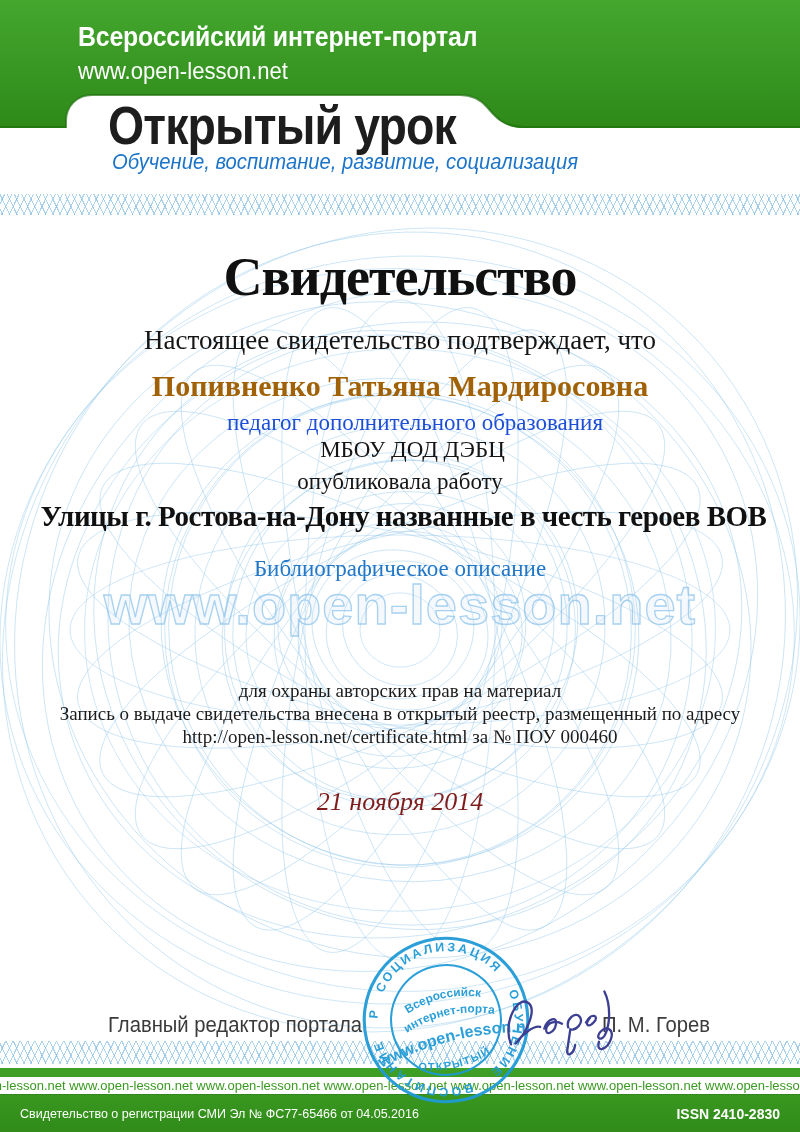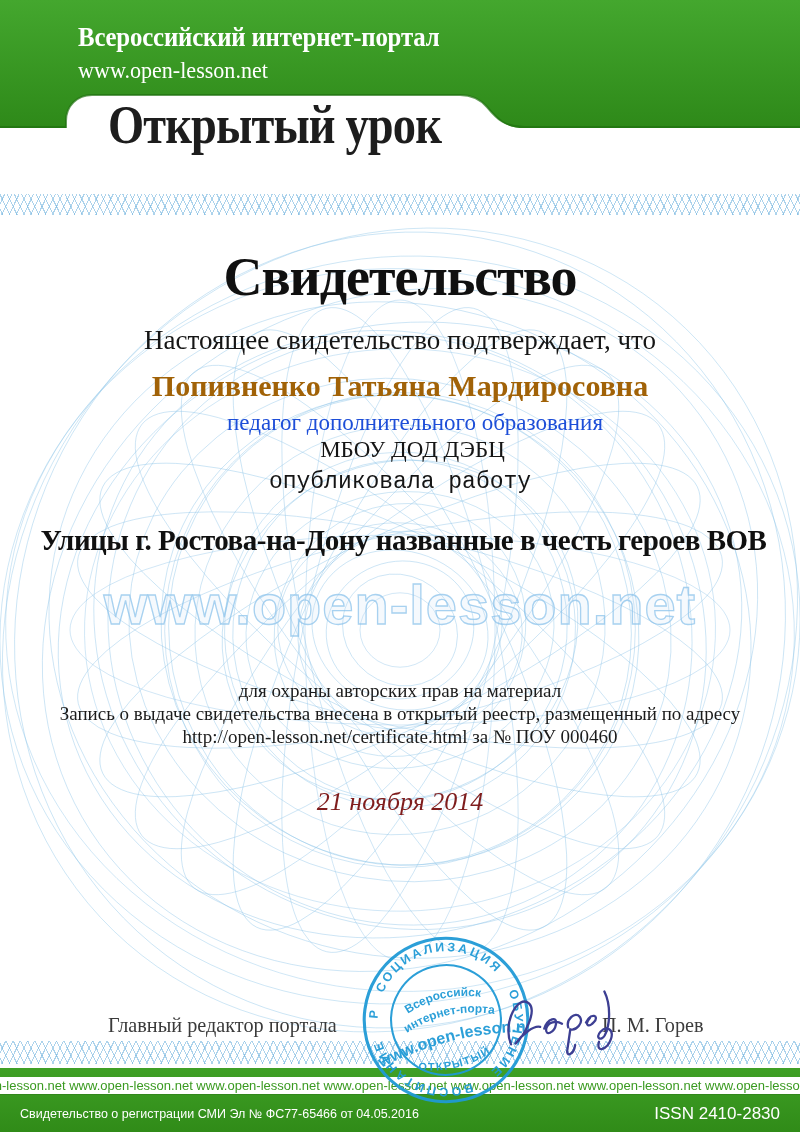--- a/index.html
+++ b/index.html
@@ -1,20 +1,20 @@
 <!DOCTYPE html>
 <html><head>
 <meta charset="utf-8">
 <style>
   html,body{margin:0;padding:0;background:#888;}
   .page{position:relative;width:800px;height:1132px;background:#ffffff;overflow:hidden;
         font-family:"Liberation Serif",serif;margin:0 auto;}
   .abs{position:absolute;}
   .ctr{left:0;right:0;text-align:center;}
-  .sans{font-family:Liberation Serif, serif;text-align:right;}
+  .sans{font-family:Liberation Sans, sans-serif;text-align:right;}
   .cond{transform:scaleX(.92);transform-origin:left center;display:inline-block;}
 
   
   .header-svg{position:absolute;left:0;top:0;z-index:3;}
   .portal-label{left:78px;top:22px;color:#fff;font-size:27px;font-weight:700;z-index:4;letter-spacing:-.2px;}
   .portal-url{left:78px;top:57px;color:#fff;font-size:24px;font-weight:400;z-index:4;}
   .site-title{left:108px;top:94px;color:#1d1d1d;font-size:54px;font-weight:700;z-index:4;letter-spacing:-1px;}
   .site-title .cond{transform:scaleX(.86);}
   .site-subtitle{left:112px;top:149px;color:#1c74c8;font-size:22px;font-style:italic;z-index:4;}
 
@@ -30,22 +30,22 @@
   .watermark{top:572px;z-index:1;font-family:"Liberation Sans",sans-serif;font-weight:700;
     font-size:56px;letter-spacing:1px;white-space:nowrap;color:rgba(190,220,242,.16);
     -webkit-text-stroke:1.3px rgba(140,195,235,.75);}
 
   
   .cert-title{top:246px;font-size:54px;font-weight:700;color:#101010;letter-spacing:-1px;z-index:2;}
   .cert-intro{top:325px;font-size:27px;color:#151515;z-index:2;}
   .cert-name{top:369px;font-size:30px;font-weight:700;color:#a16207;z-index:2;}
   .cert-role{top:410px;font-size:23px;color:#1d4ed8;z-index:2;margin-left:30px;}
   .cert-org{top:437px;font-size:23px;color:#151515;z-index:2;margin-left:25px;}
-  .cert-action{top:469px;font-size:23px;color:#151515;z-index:2;font-family:Liberation Mono, monospace;}
-  .work-title{top:524px;font-size:29px;font-weight:700;color:#101010;letter-spacing:-.5px;white-space:nowrap;z-index:2;padding-left:7px;}
+  .cert-action{top:469px;font-size:23px;color:#151515;z-index:2;}
+  .work-title{top:500px;font-size:29px;font-weight:700;color:#101010;letter-spacing:-.5px;white-space:nowrap;z-index:2;padding-left:7px;}
   .bib-heading{top:556px;font-size:23px;color:#2277c8;z-index:2;}
   .bib-text{top:590px;font-size:21px;font-weight:700;color:#1b2126;line-height:31px;z-index:2;}
   .bib-text div{white-space:nowrap;}
   .usage-block{top:679px;font-size:19px;color:#1b1b1b;line-height:23px;z-index:2;}
   .cert-date{top:787px;font-size:26px;font-style:italic;color:#7f1d1d;z-index:2;}
 
   
   .editor-label{left:108px;top:1012px;font-size:22px;color:#3a3a3a;z-index:4;}
   .editor-name{left:602px;top:1012px;font-size:22px;color:#3c3c3c;z-index:4;}
   .stamp-svg{position:absolute;left:358px;top:932px;z-index:5;transform:rotate(-14deg);opacity:.94;}
@@ -56,21 +56,21 @@
 
   
   .footer{left:0;top:1068px;width:800px;height:64px;background:linear-gradient(180deg,#3fa026,#308b18);z-index:4;}
   .url-strip{position:absolute;left:0;top:9px;width:800px;height:17px;background:#ffffff;
     color:#3a9a20;font-family:"Liberation Sans",sans-serif;font-size:13px;line-height:17px;
     white-space:nowrap;overflow:hidden;}
   .url-strip span{margin-left:-58px;display:inline-block;}
   .footer-row{position:absolute;left:0;top:26px;width:800px;height:38px;border-top:1px solid rgba(0,0,0,.10);
     display:flex;align-items:center;justify-content:space-between;padding:12px 20px;box-sizing:border-box;}
   .reg-text{color:#fff;font-family:"Liberation Sans",sans-serif;font-size:12.5px;}
-  .issn-text{color:#fff;font-family:"Liberation Sans",sans-serif;font-size:17px;font-weight:400;}
+  .issn-text{color:#fff;font-family:"Liberation Sans",sans-serif;font-size:14px;font-weight:700;}
 </style>
 </head>
 <body>
 
 <div class="page">
 
   <svg id="rosette" width="800" height="880">
       <ellipse cx="400" cy="435" rx="330" ry="95" transform="rotate(0 400 435)"></ellipse>
       <ellipse cx="400" cy="435" rx="330" ry="95" transform="rotate(12.857142857142858 400 435)"></ellipse>
       <ellipse cx="400" cy="435" rx="330" ry="95" transform="rotate(25.714285714285715 400 435)"></ellipse>
@@ -122,28 +122,30 @@
         <stop offset="0" stop-color="#44a72e"></stop>
         <stop offset="1" stop-color="#2e8919"></stop>
       </linearGradient>
     </defs>
     <path fill="url(#hg)" d="M0,0 H800 V128 H524 C505,128 497,119 487,107 C480,99 472,95 460,95 H92 C77,95 66,106 66,121 V128 H0 Z"></path>
     <path fill="none" stroke="#20710f" stroke-width="2" opacity=".7" d="M0,127 H66 V121 C66,106 77,95 92,95 H460 C472,95 480,99 487,107 C497,119 505,127 524,127 H800"></path>
   </svg>
   <div class="abs portal-label sans"><span class="cond">Всероссийский интернет-портал</span></div>
   <div class="abs portal-url sans"><span class="cond">www.open-lesson.net</span></div>
   <div class="abs site-title sans"><span class="cond">Открытый урок</span></div>
+  <div class="abs site-subtitle sans"><span class="cond">Обучение, воспитание, развитие, социализация</span></div>
 
   <div class="abs ctr cert-title">Свидетельство</div>
   <div class="abs ctr cert-intro">Настоящее свидетельство подтверждает, что</div>
   <div class="abs ctr cert-name">Попивненко Татьяна Мардиросовна</div>
   <div class="abs ctr cert-role">педагог дополнительного образования</div>
   <div class="abs ctr cert-org">МБОУ ДОД ДЭБЦ</div>
   <div class="abs ctr cert-action">опубликовала работу</div>
   <div class="abs ctr work-title">Улицы г. Ростова-на-Дону названные в честь героев ВОВ</div>
+  <div class="abs ctr bib-heading">Библиографическое описание</div>
   <div class="abs ctr usage-block">
     <div>для охраны авторских прав на материал</div>
     <div>Запись о выдаче свидетельства внесена в открытый реестр, размещенный по адресу</div>
     <div>http://open-lesson.net/certificate.html за № ПОУ 000460</div>
   </div>
   <div class="abs ctr cert-date">21 ноября 2014</div>
 
   <div class="abs editor-label sans"><span class="cond">Главный редактор портала</span></div>
   <div class="abs editor-name sans"><span class="cond">П. М. Горев</span></div>
 

